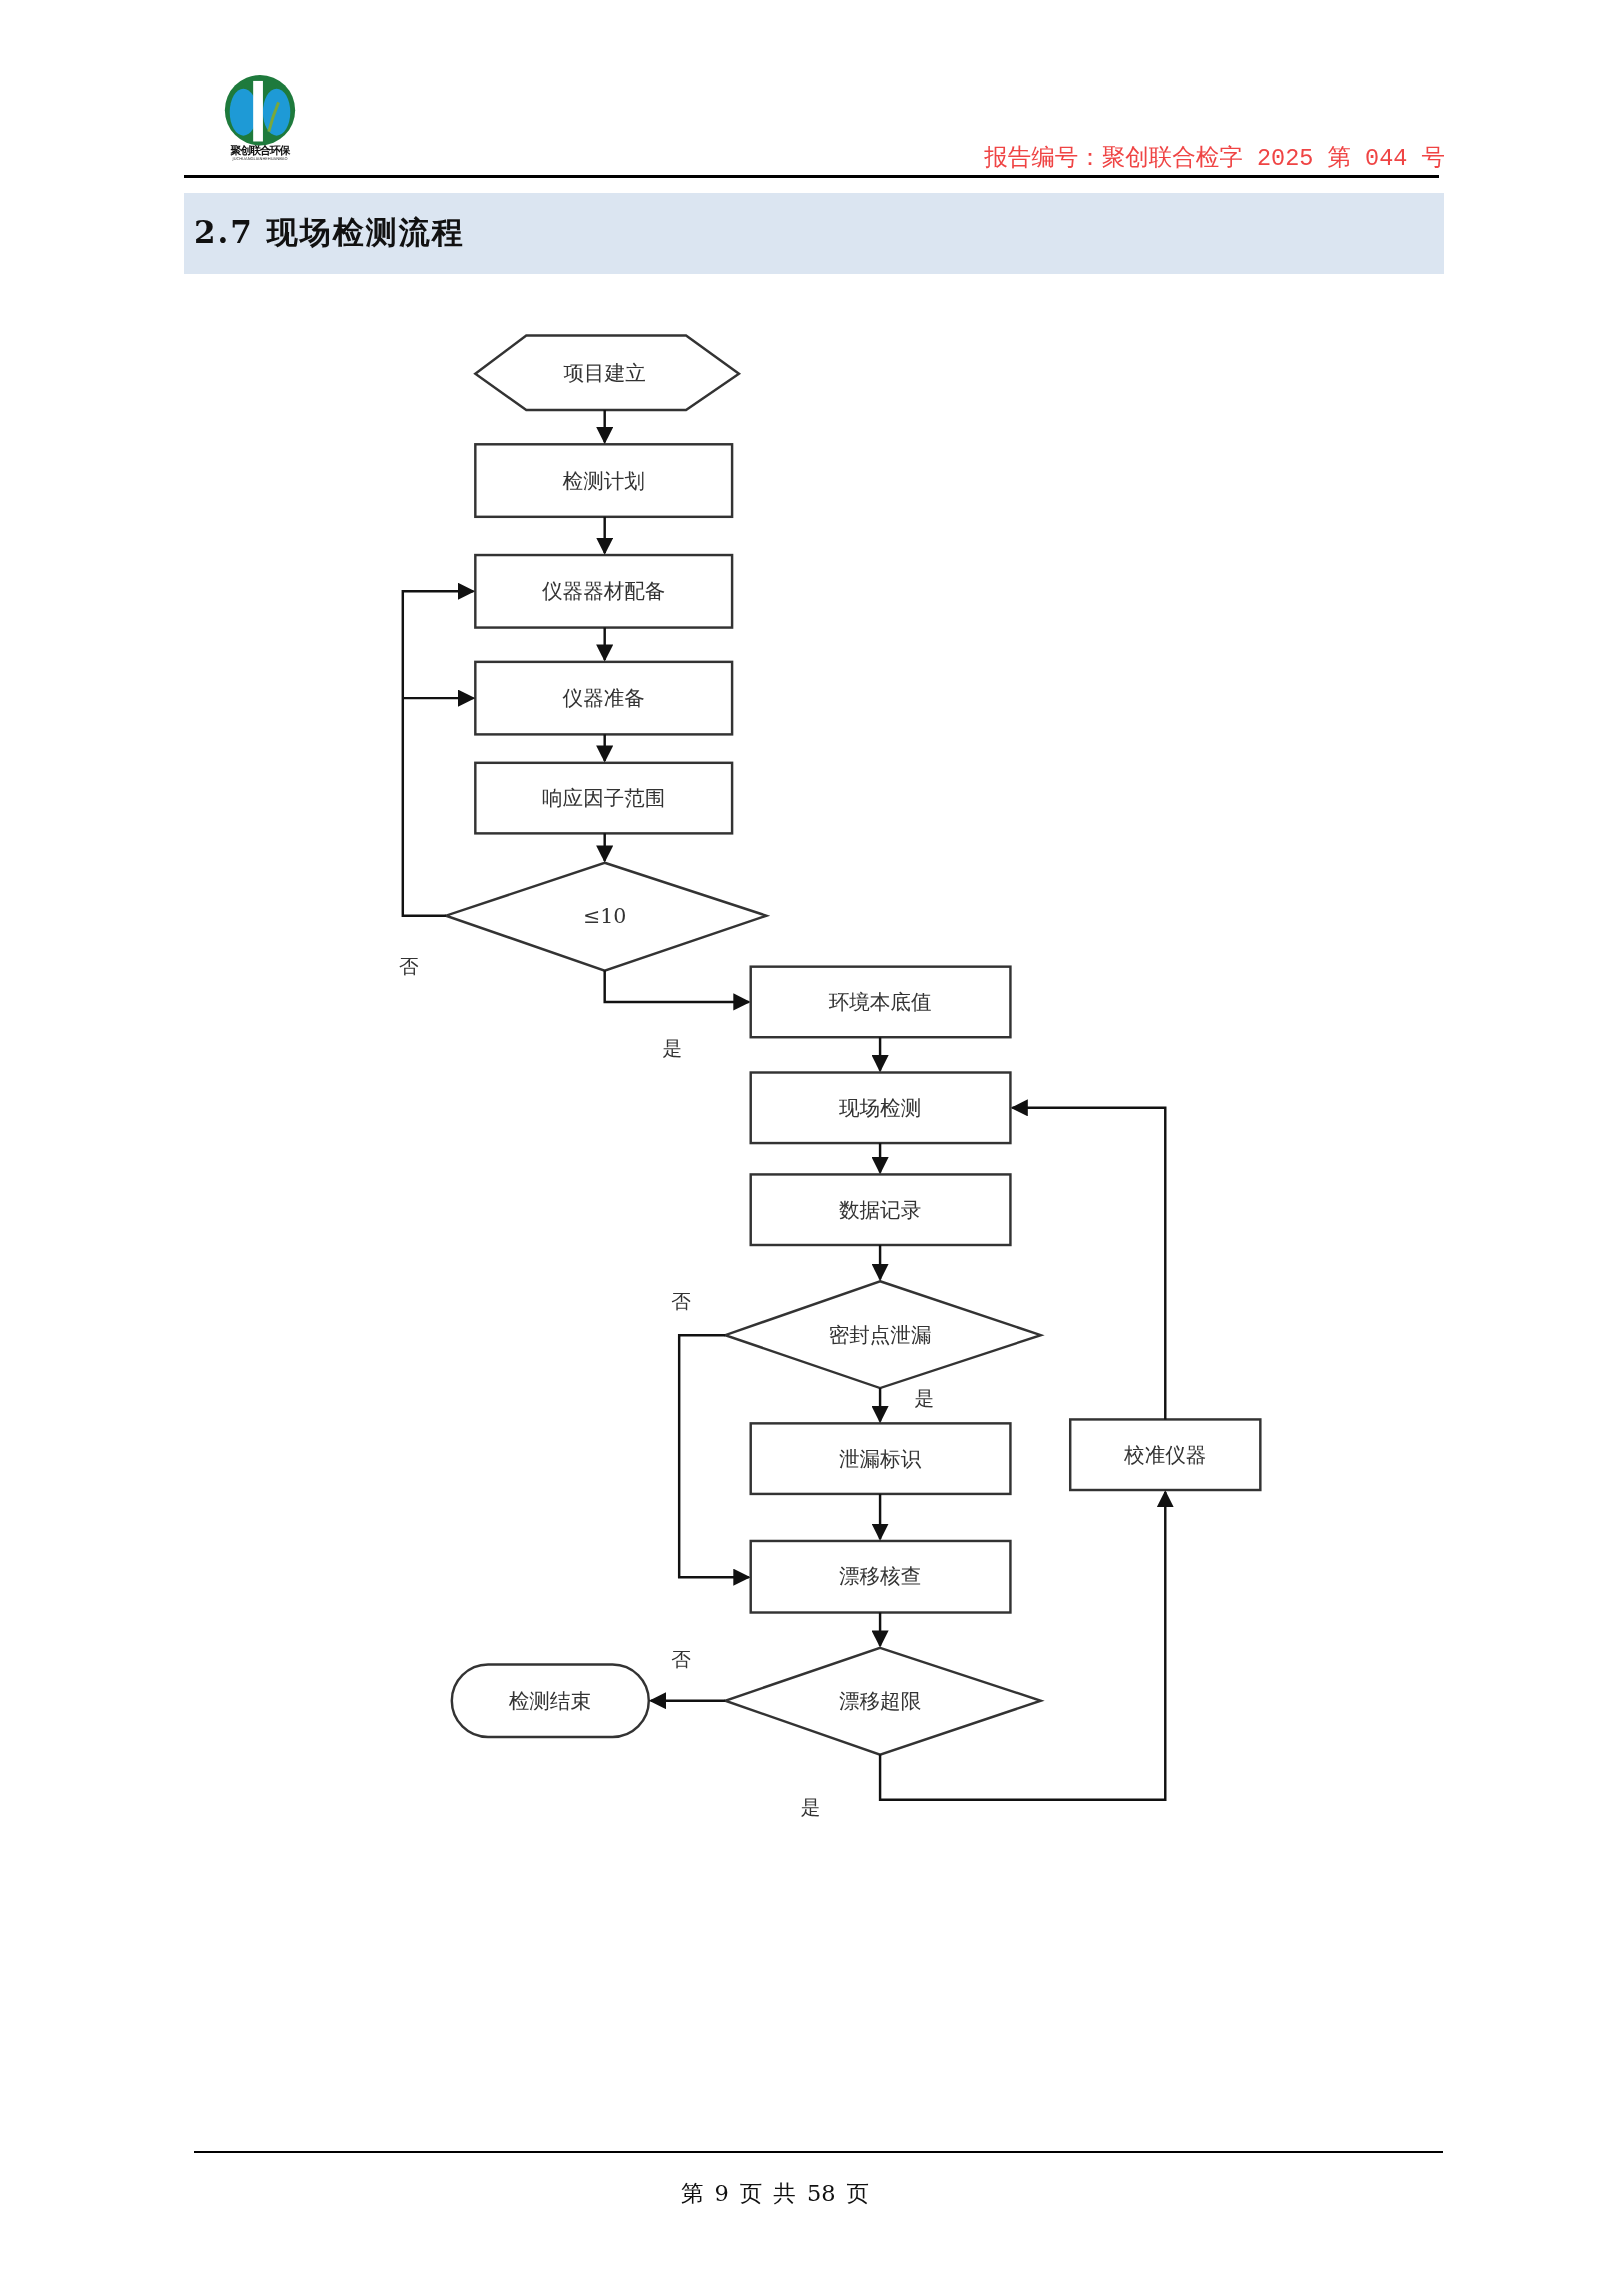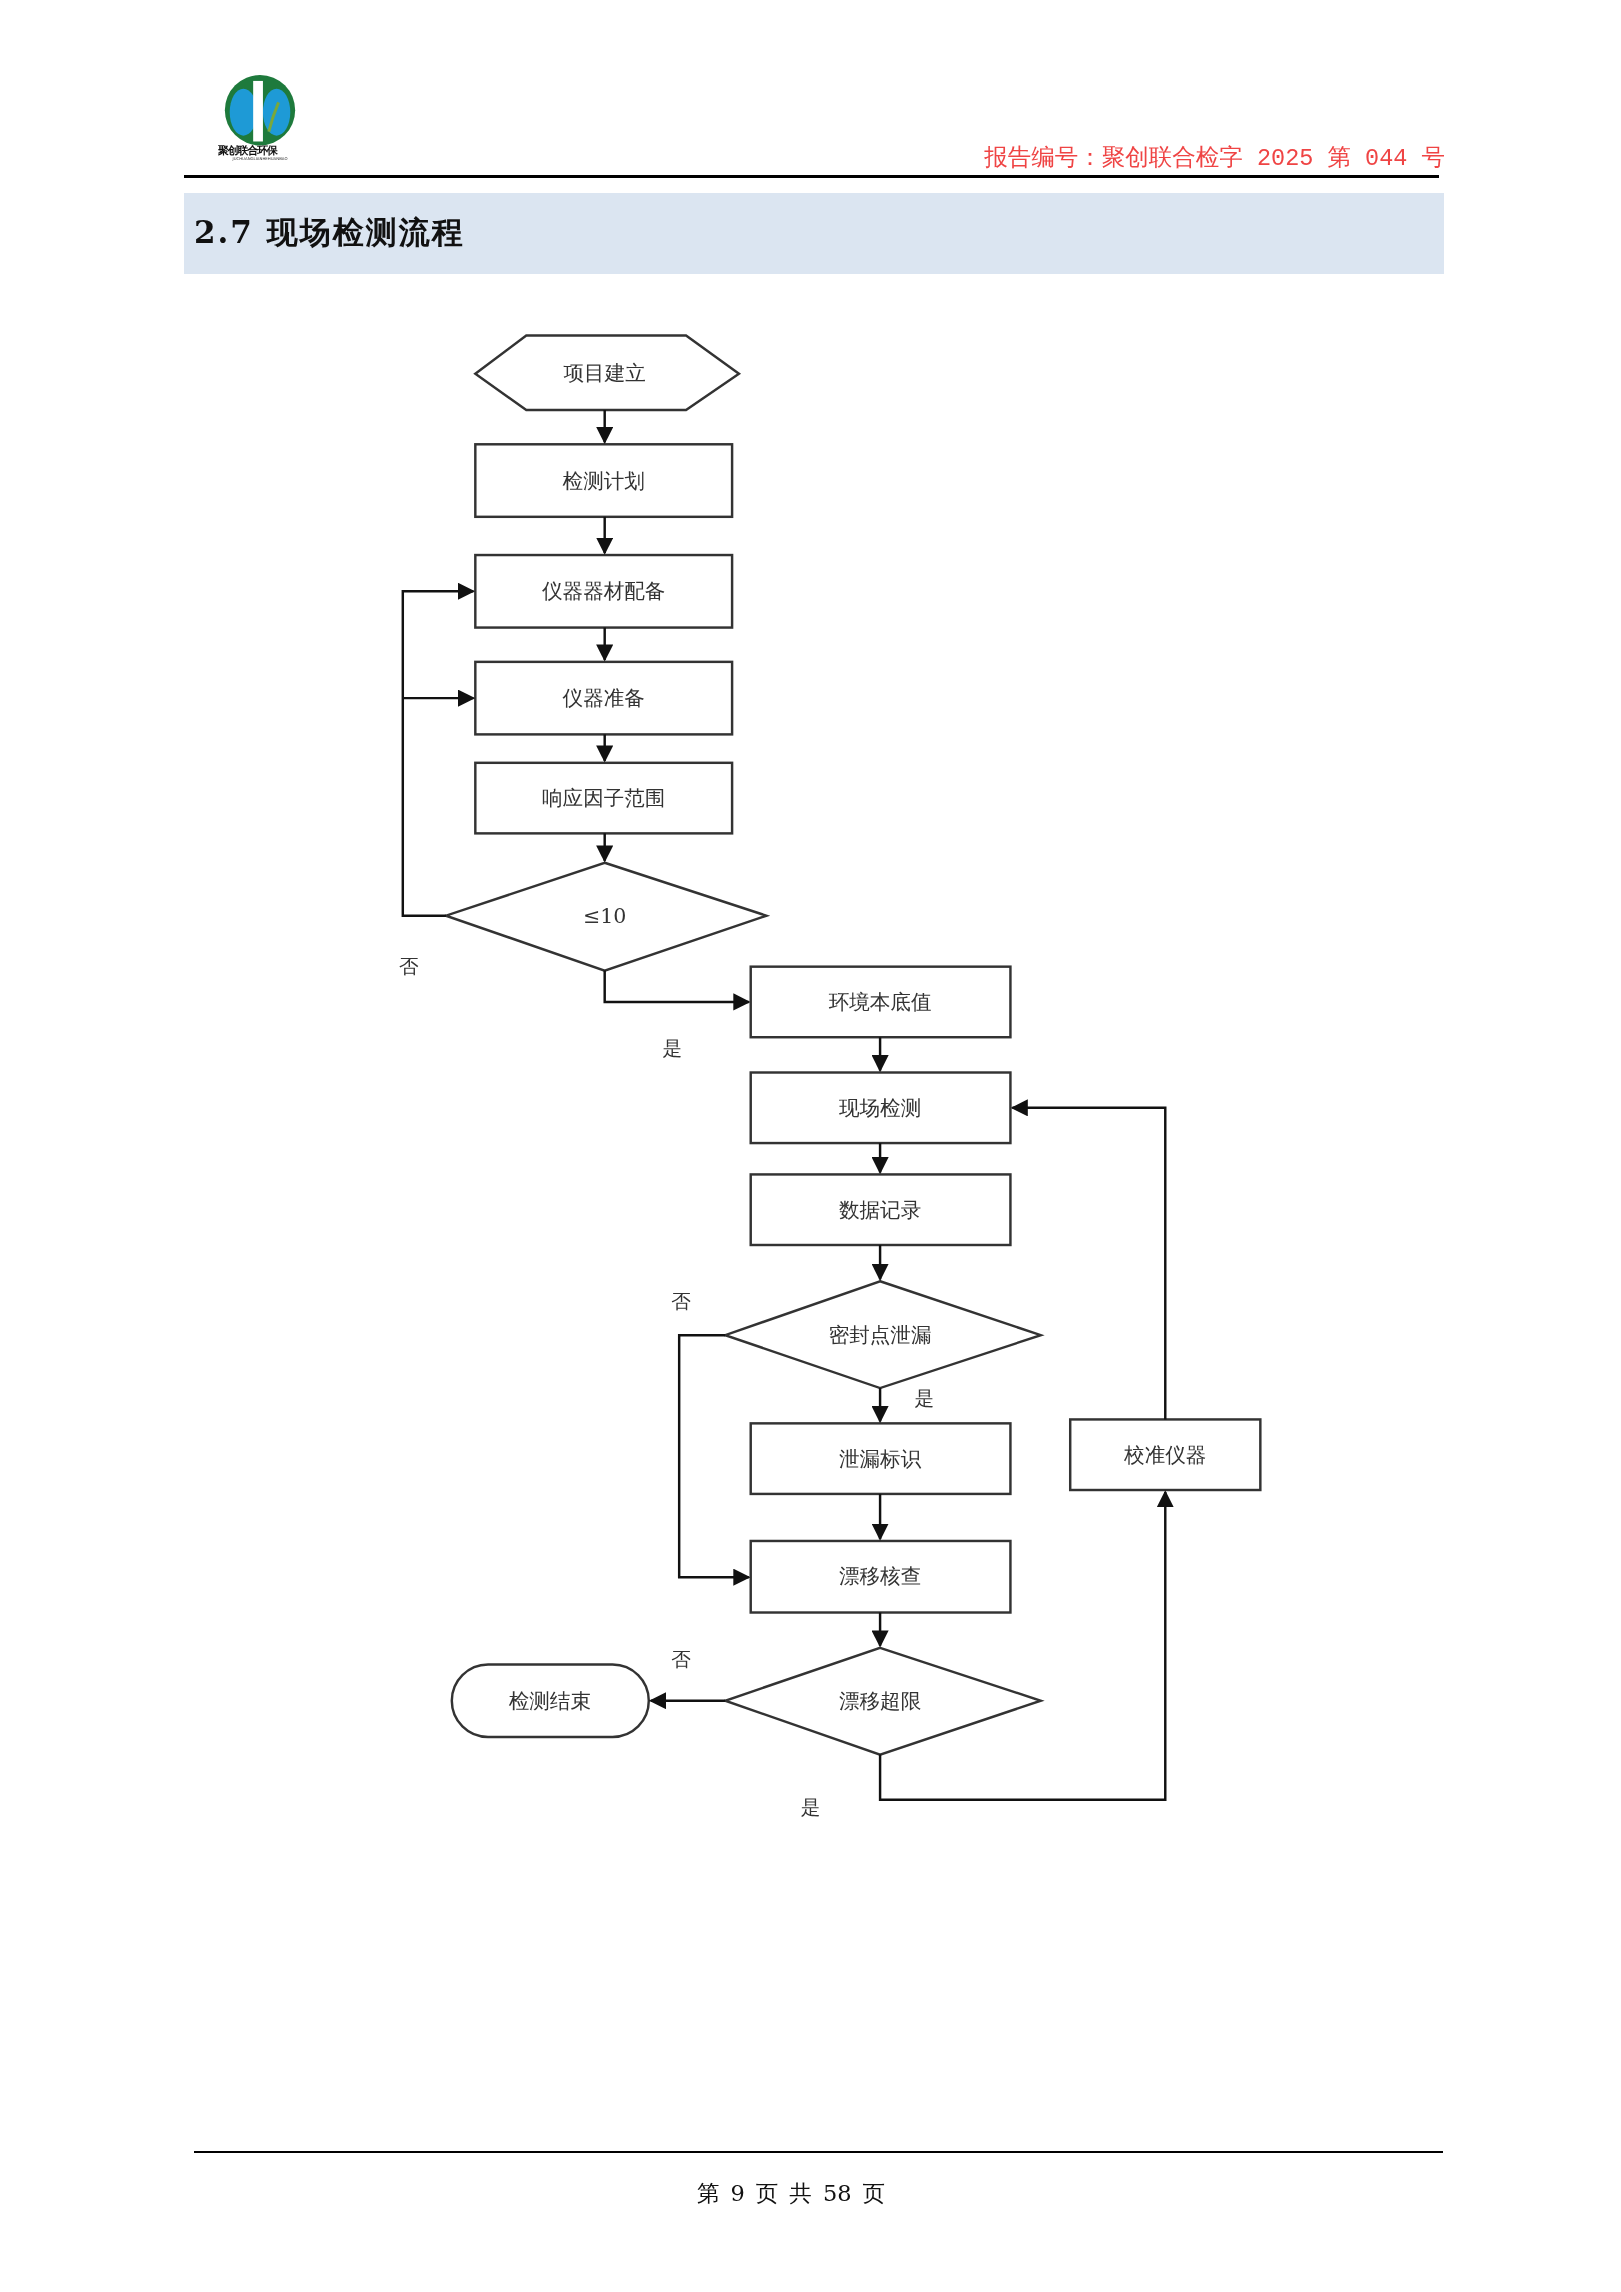--- a/index.html
+++ b/index.html
@@ -1,35 +1,35 @@
 <!DOCTYPE html>
 <html><head>
   <meta charset="utf-8">
   <style>
     html, body { margin: 0; padding: 0; background: #ffffff; }
     body { width: 1621px; height: 2293px; position: relative; overflow: hidden;
            font-family: "DejaVu Serif", "Liberation Serif", serif; color: #1a1a1a; }
     .logo { position: absolute; left: 218px; top: 73px; width: 84px; height: 94px; }
-    .logo-text { position: absolute; left: 218px; top: 145px; width: 84px; 
+    .logo-text { position: absolute; left: 218px; top: 145px; width: 84px; text-align: center;
                  font-family: "DejaVu Sans", sans-serif; font-size: 10.8px; font-weight: bold;
                  letter-spacing: -1px; color: #111; line-height: 11.8px; }
     .logo-sub { position: absolute; left: 218px; top: 157px; width: 84px; text-align: center;
                 font-family: "DejaVu Sans", sans-serif; font-size: 3.9px; color: #333; line-height: 4.9px; }
     .report-no { position: absolute; right: 176px; top: 141px;
                  font-family: Liberation Mono, monospace; font-size: 23.5px; color: #ef4444; white-space: nowrap; }
     .header-rule { position: absolute; left: 184px; top: 175px; width: 1255px; height: 2.9px; background: #000; }
     .section-band { position: absolute; left: 184px; top: 193px; width: 1260px; height: 81px; background: #dbe5f1; }
     .section-title { position: absolute; left: 194px; top: 212px; font-size: 31px; font-weight: bold;
                      letter-spacing: 2px; color: #111; white-space: nowrap; }
     .diagram { position: absolute; left: 0; top: 0; }
     .node-label { font-family: "DejaVu Serif", "Liberation Serif", serif; font-size: 21px; fill: #333; }
     .edge-label { font-family: "DejaVu Serif", "Liberation Serif", serif; font-size: 20px; fill: #333; }
     .footer-rule { position: absolute; left: 194px; top: 2151px; width: 1249px; height: 2px; background: #000; }
     .page-num { position: absolute; left: 0; width: 1550px; top: 2178px; text-align: center;
-                font-family: "DejaVu Serif", serif; font-size: 22.5px; color: #111; word-spacing: 3.9px; padding-left: 16px; }
+                font-family: "DejaVu Serif", serif; font-size: 22.5px; color: #111; word-spacing: 3.9px; }
   </style>
 </head>
 <body>
 
 <svg class="logo" viewBox="0 0 86 96" width="84" height="94">
   <circle cx="43" cy="38" r="36" fill="#1e7a3c"></circle>
   <ellipse cx="26" cy="40" rx="14" ry="24" fill="#1e9ad6"></ellipse>
   <ellipse cx="60" cy="40" rx="14" ry="24" fill="#1e9ad6"></ellipse>
   <rect x="36" y="8" width="10" height="62" fill="#ffffff"></rect>
   <path d="M52 60 Q56 44 62 30" stroke="#7aa83a" stroke-width="3" fill="none"></path>

